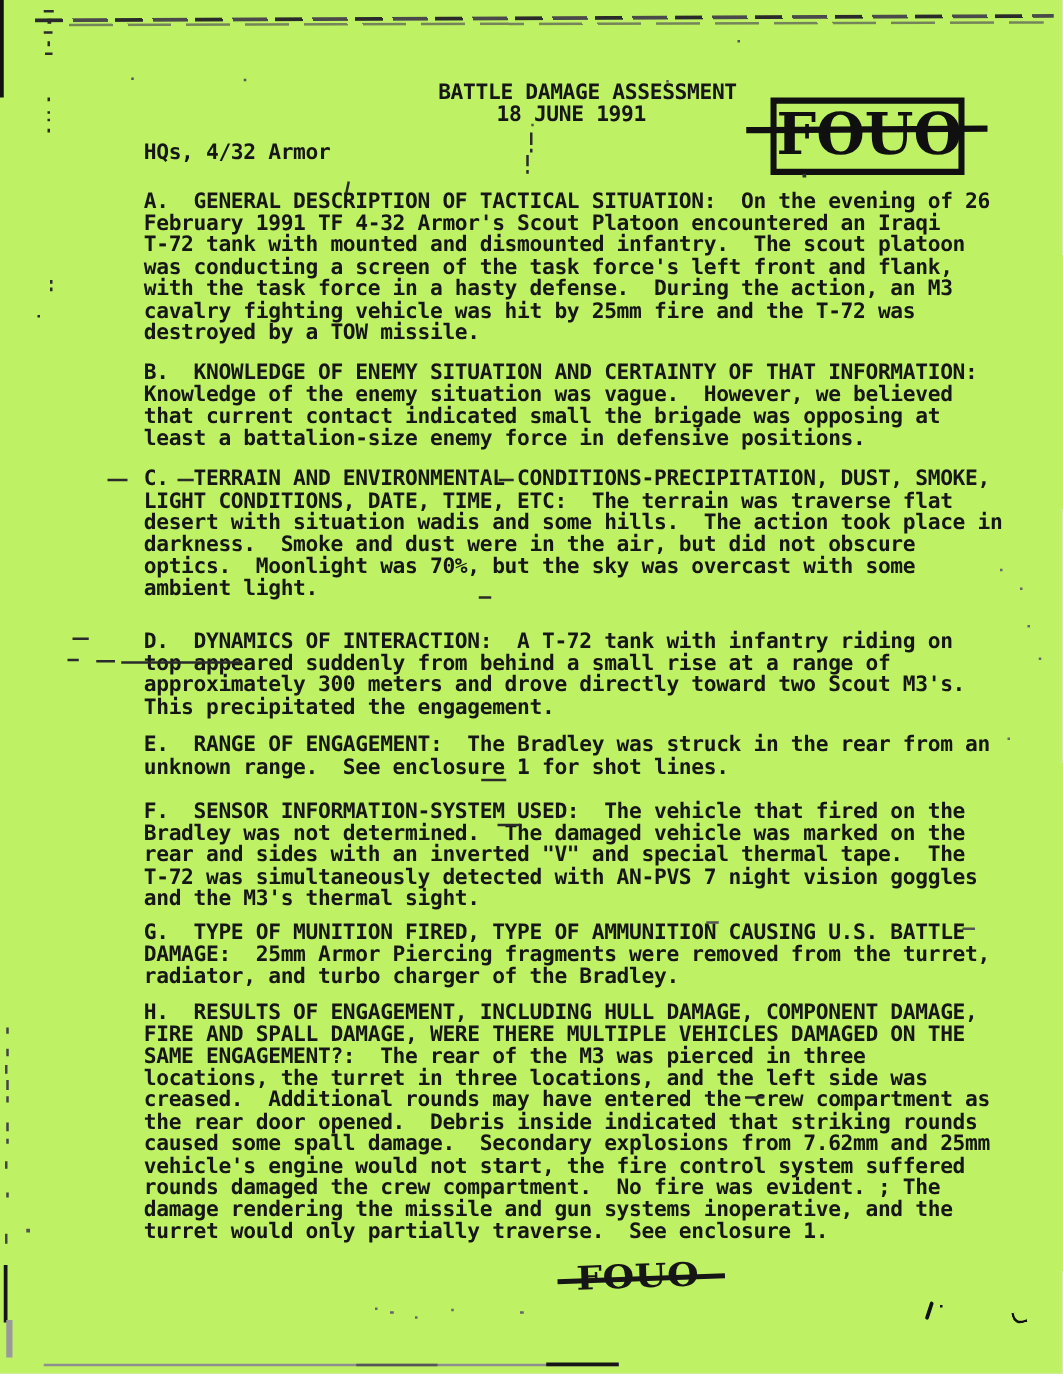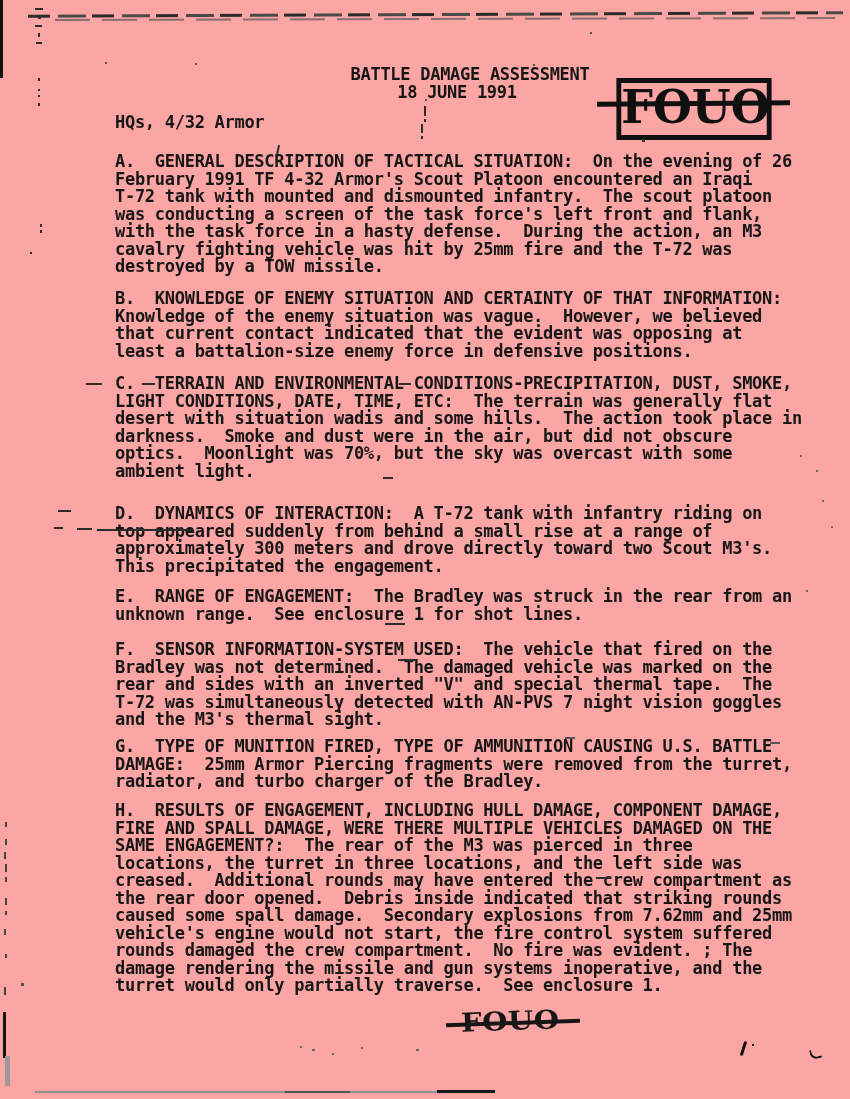--- a/index.html
+++ b/index.html
@@ -1,17 +1,17 @@
 <!DOCTYPE html>
 <html><head>
 <meta charset="utf-8">
 <style>
   html,body{margin:0;padding:0;background:#e8e8e8;}
   #page{
-    position:relative;width:850px;height:1099px;background:#fca5a5;
+    position:relative;width:850px;height:1099px;background:#bef264;
     overflow:hidden;
     font-family:"DejaVu Sans Mono","Liberation Mono",monospace;
     font-weight:700;color:#161616;
   }
   
   .typed{font-size:17px;letter-spacing:-0.28px;}
   .line{white-space:pre;height:17.5px;line-height:17.5px;}
   #doc-body{position:absolute;left:115px;top:0;width:700px;}
   .para{position:absolute;left:0;width:700px;}
   .para-A{top:153px}.para-B{top:290px}.para-C{top:375px}.para-D{top:505px}
@@ -56,26 +56,26 @@
         <div class="line">February 1991 TF 4-32 Armor's Scout Platoon encountered an Iraqi</div>
         <div class="line">T-72 tank with mounted and dismounted infantry.  The scout platoon</div>
         <div class="line">was conducting a screen of the task force's left front and flank,</div>
         <div class="line">with the task force in a hasty defense.  During the action, an M3</div>
         <div class="line">cavalry fighting vehicle was hit by 25mm fire and the T-72 was</div>
         <div class="line">destroyed by a TOW missile.</div>
       </div>
       <div class="para para-B">
         <div class="line">B.  KNOWLEDGE OF ENEMY SITUATION AND CERTAINTY OF THAT INFORMATION:</div>
         <div class="line">Knowledge of the enemy situation was vague.  However, we believed</div>
-        <div class="line">that current contact indicated that the evident was opposing at</div>
+        <div class="line">that current contact indicated small the brigade was opposing at</div>
         <div class="line">least a battalion-size enemy force in defensive positions.</div>
       </div>
       <div class="para para-C">
         <div class="line">C.  TERRAIN AND ENVIRONMENTAL CONDITIONS-PRECIPITATION, DUST, SMOKE,</div>
-        <div class="line">LIGHT CONDITIONS, DATE, TIME, ETC:  The terrain was generally flat</div>
+        <div class="line">LIGHT CONDITIONS, DATE, TIME, ETC:  The terrain was traverse flat</div>
         <div class="line">desert with situation wadis and some hills.  The action took place in</div>
         <div class="line">darkness.  Smoke and dust were in the air, but did not obscure</div>
         <div class="line">optics.  Moonlight was 70%, but the sky was overcast with some</div>
         <div class="line">ambient light.</div>
       </div>
       <div class="para para-D">
         <div class="line">D.  DYNAMICS OF INTERACTION:  A T-72 tank with infantry riding on</div>
         <div class="line">top appeared suddenly from behind a small rise at a range of</div>
         <div class="line">approximately 300 meters and drove directly toward two Scout M3's.</div>
         <div class="line">This precipitated the engagement.</div>

